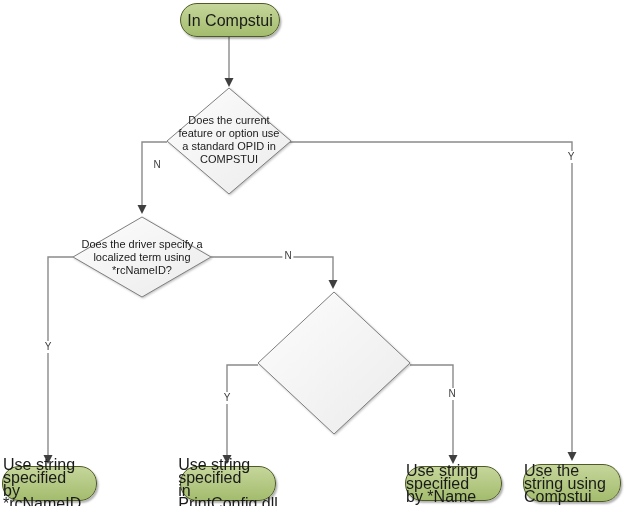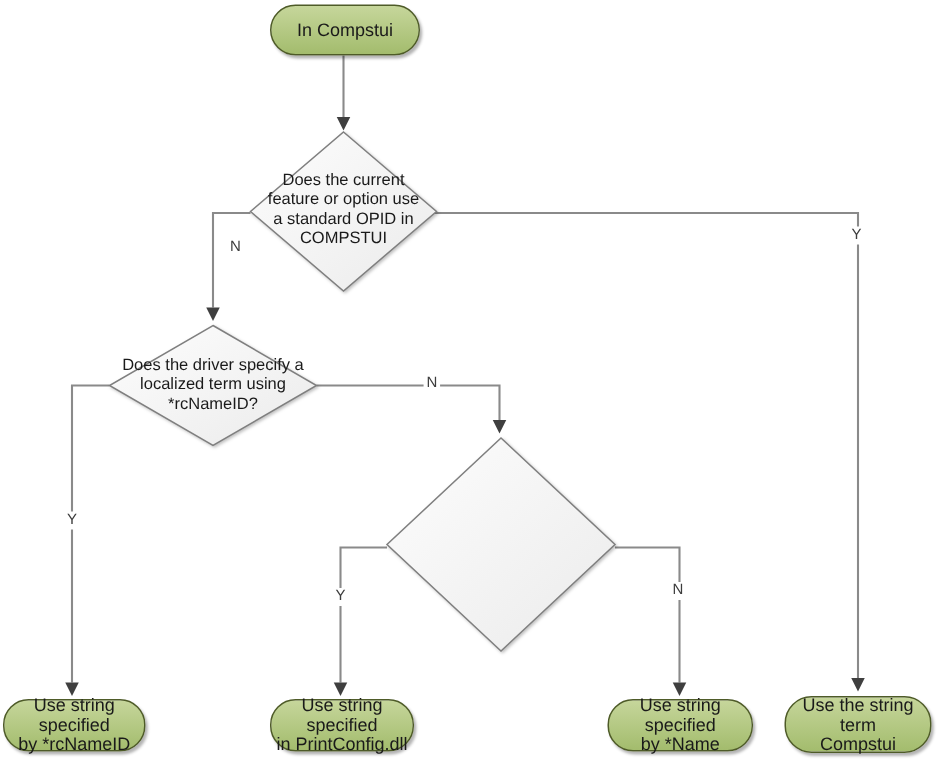--- a/index.html
+++ b/index.html
@@ -33,26 +33,26 @@
     fill: url(#diamondGrad);
     stroke: var(--decision-border, #7f7f7f);
     stroke-width: 1;
     filter: drop-shadow(1.5px 1.5px 1.2px rgba(0,0,0,0.25));
   }
   .terminal {
     position: absolute;
     display: flex;
     align-items: center;
     justify-content: center;
-    text-align: center;
+    text-align: left;
     background: linear-gradient(to bottom, var(--terminal-fill-top, #c6d69b), var(--terminal-fill-bottom, #a3bc6d));
     border: 1.5px solid var(--terminal-border, #4e5b28);
     box-shadow: 1.5px 2px 2px rgba(0,0,0,0.3);
     box-sizing: border-box;
-    font-size: 12px;
+    font-size: 16px;
     line-height: 13px;
     color: #1a1a1a;
     white-space: pre-line;
   }
   .diamond-text {
     position: absolute;
     text-align: center;
     font-size: 11px;
     line-height: 13px;
     color: #1a1a1a;
@@ -117,21 +117,21 @@
   <div class="diamond-text" style="left:142px; top:257px; width:160px;">Does the driver specify a
 localized term using
 *rcNameID?</div>
 
   <div class="terminal" style="left:2px; top:466px; width:95px; height:35px; border-radius:17px;">Use string specified
 by *rcNameID</div>
   <div class="terminal" style="left:180px; top:466px; width:96px; height:35px; border-radius:17px;">Use string specified
 in PrintConfig.dll</div>
   <div class="terminal" style="left:405px; top:466px; width:97px; height:35px; border-radius:17px;">Use string specified
 by *Name</div>
-  <div class="terminal" style="left:523px; top:464px; width:98px; height:38px; border-radius:18px;">Use the string term
+  <div class="terminal" style="left:523px; top:464px; width:98px; height:38px; border-radius:18px;">Use the string using
 Compstui</div>
 
   <span class="branch-label" style="left:157px; top:165px;">N</span>
   <span class="branch-label" style="left:571px; top:157px;">Y</span>
   <span class="branch-label" style="left:48px; top:347px;">Y</span>
   <span class="branch-label" style="left:288px; top:256px;">N</span>
   <span class="branch-label" style="left:227px; top:398px;">Y</span>
   <span class="branch-label" style="left:452px; top:394px;">N</span>
 
 </div>

